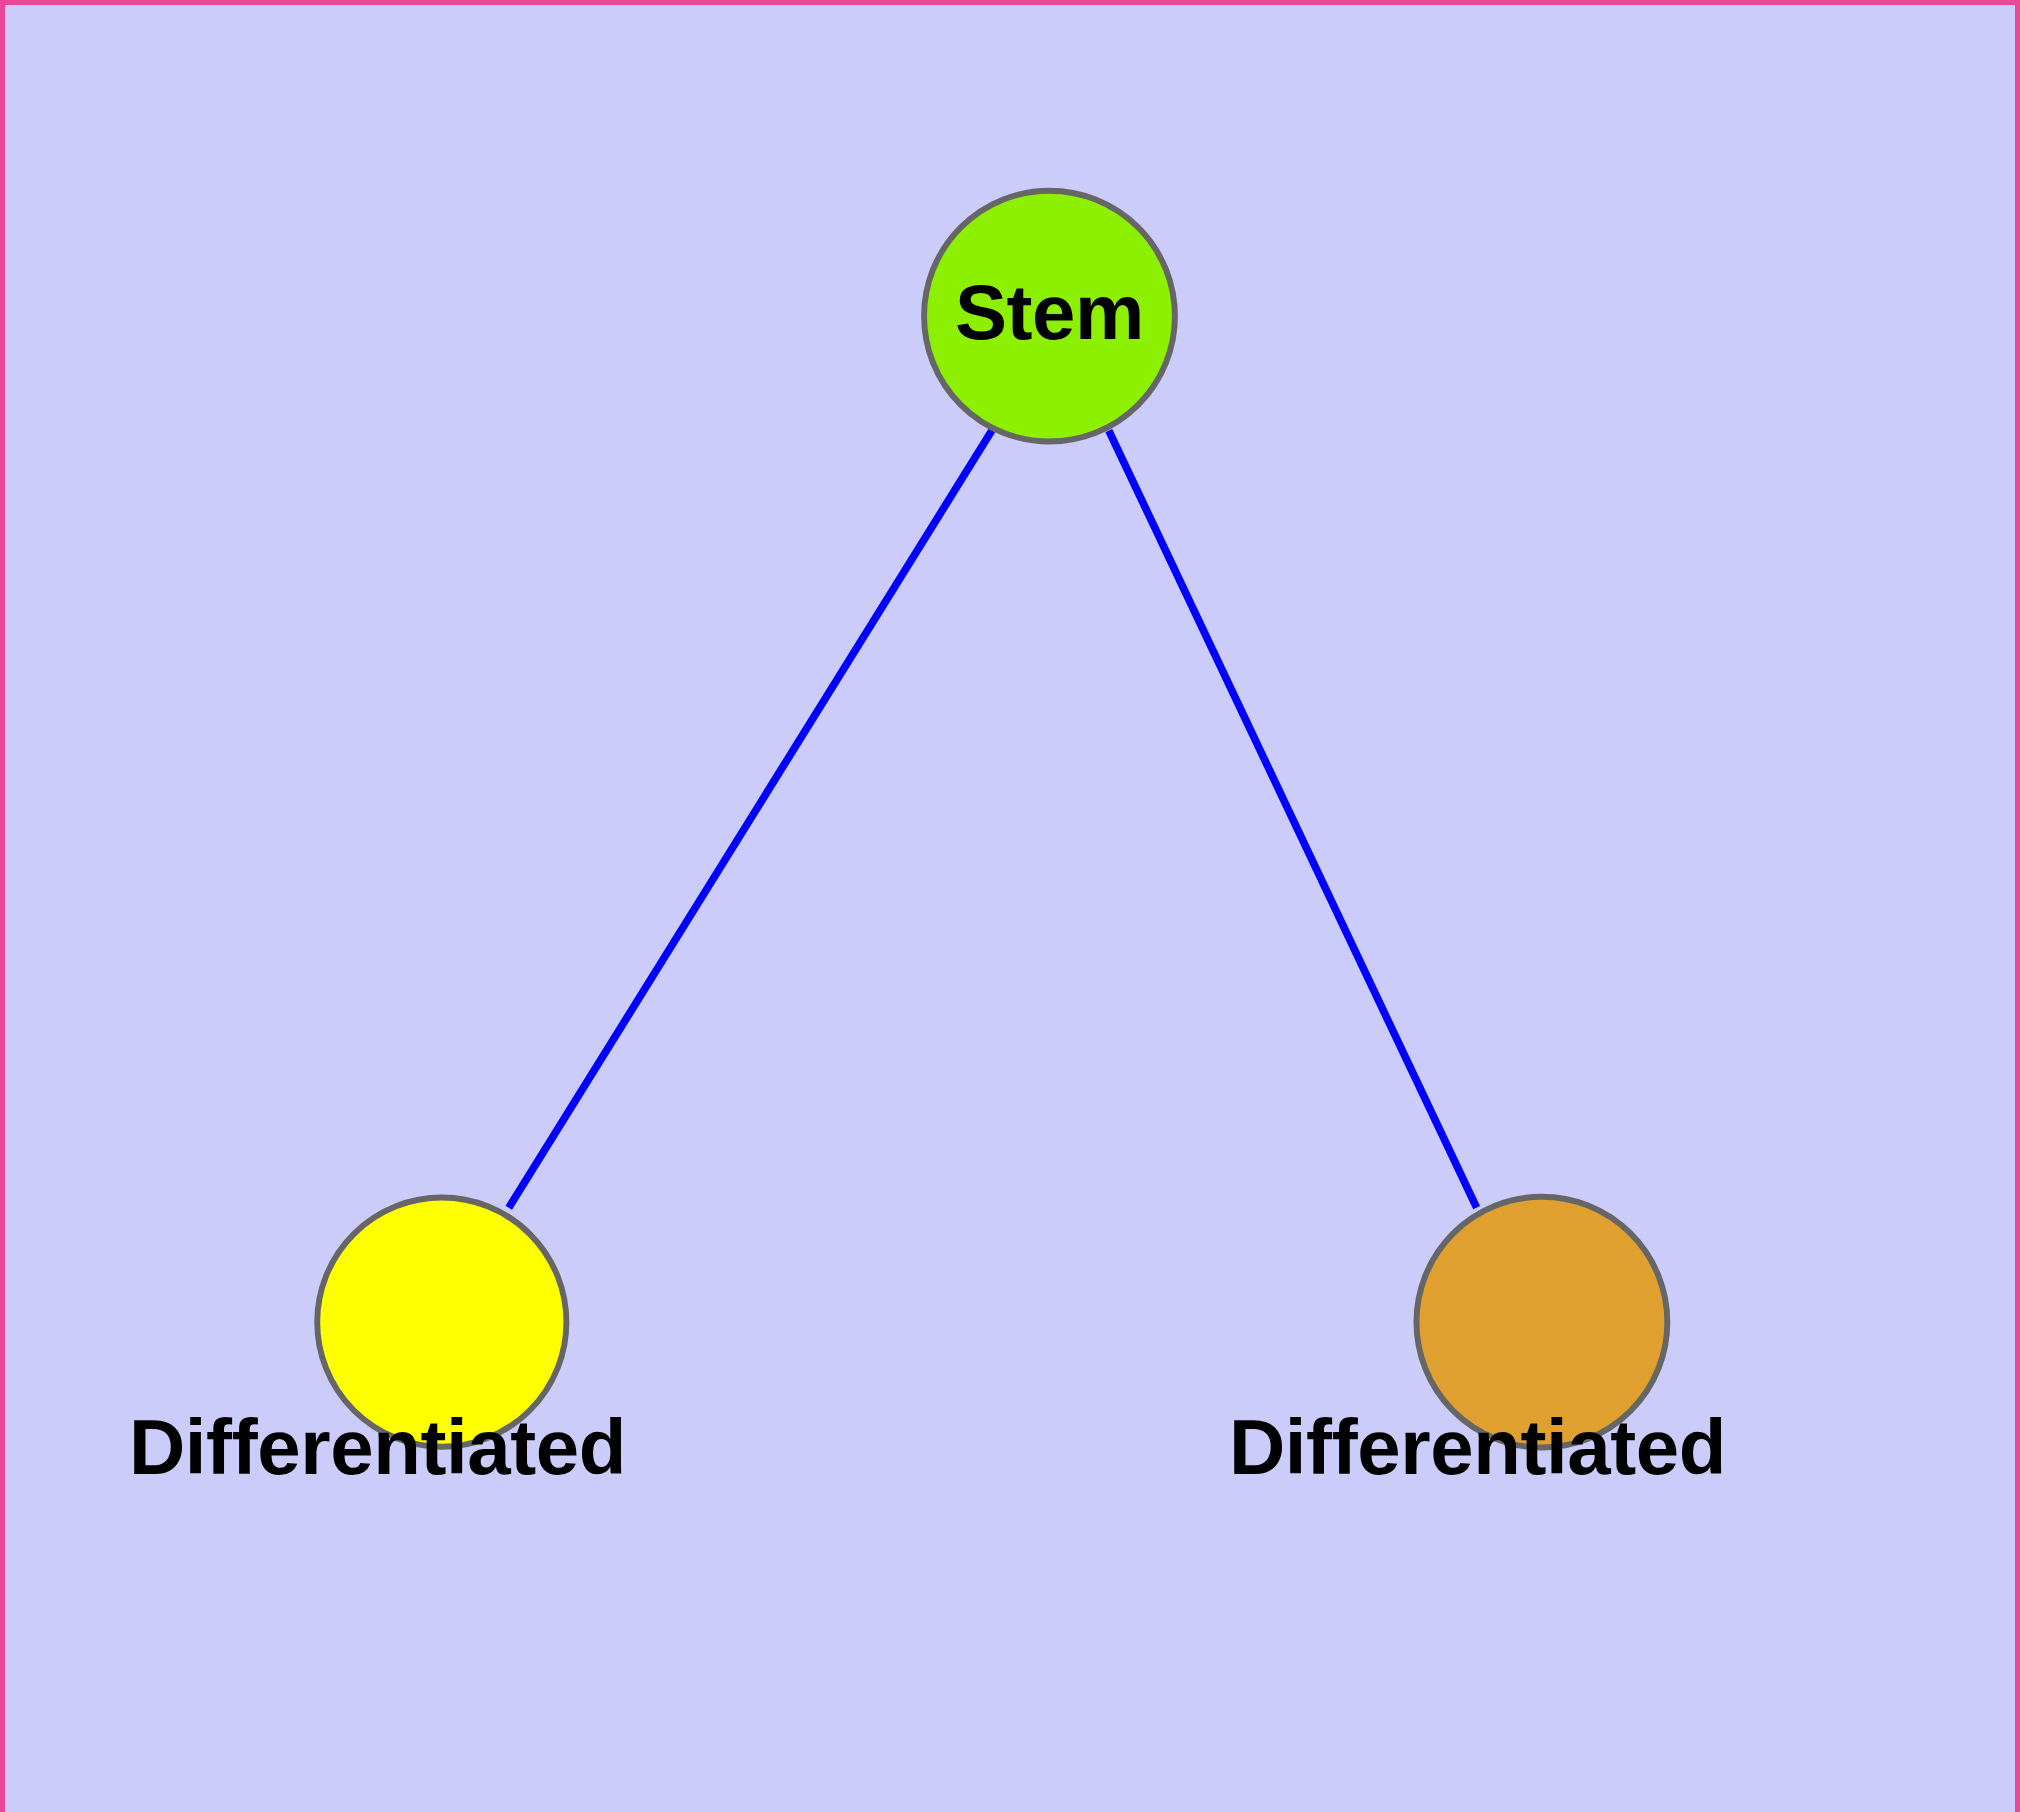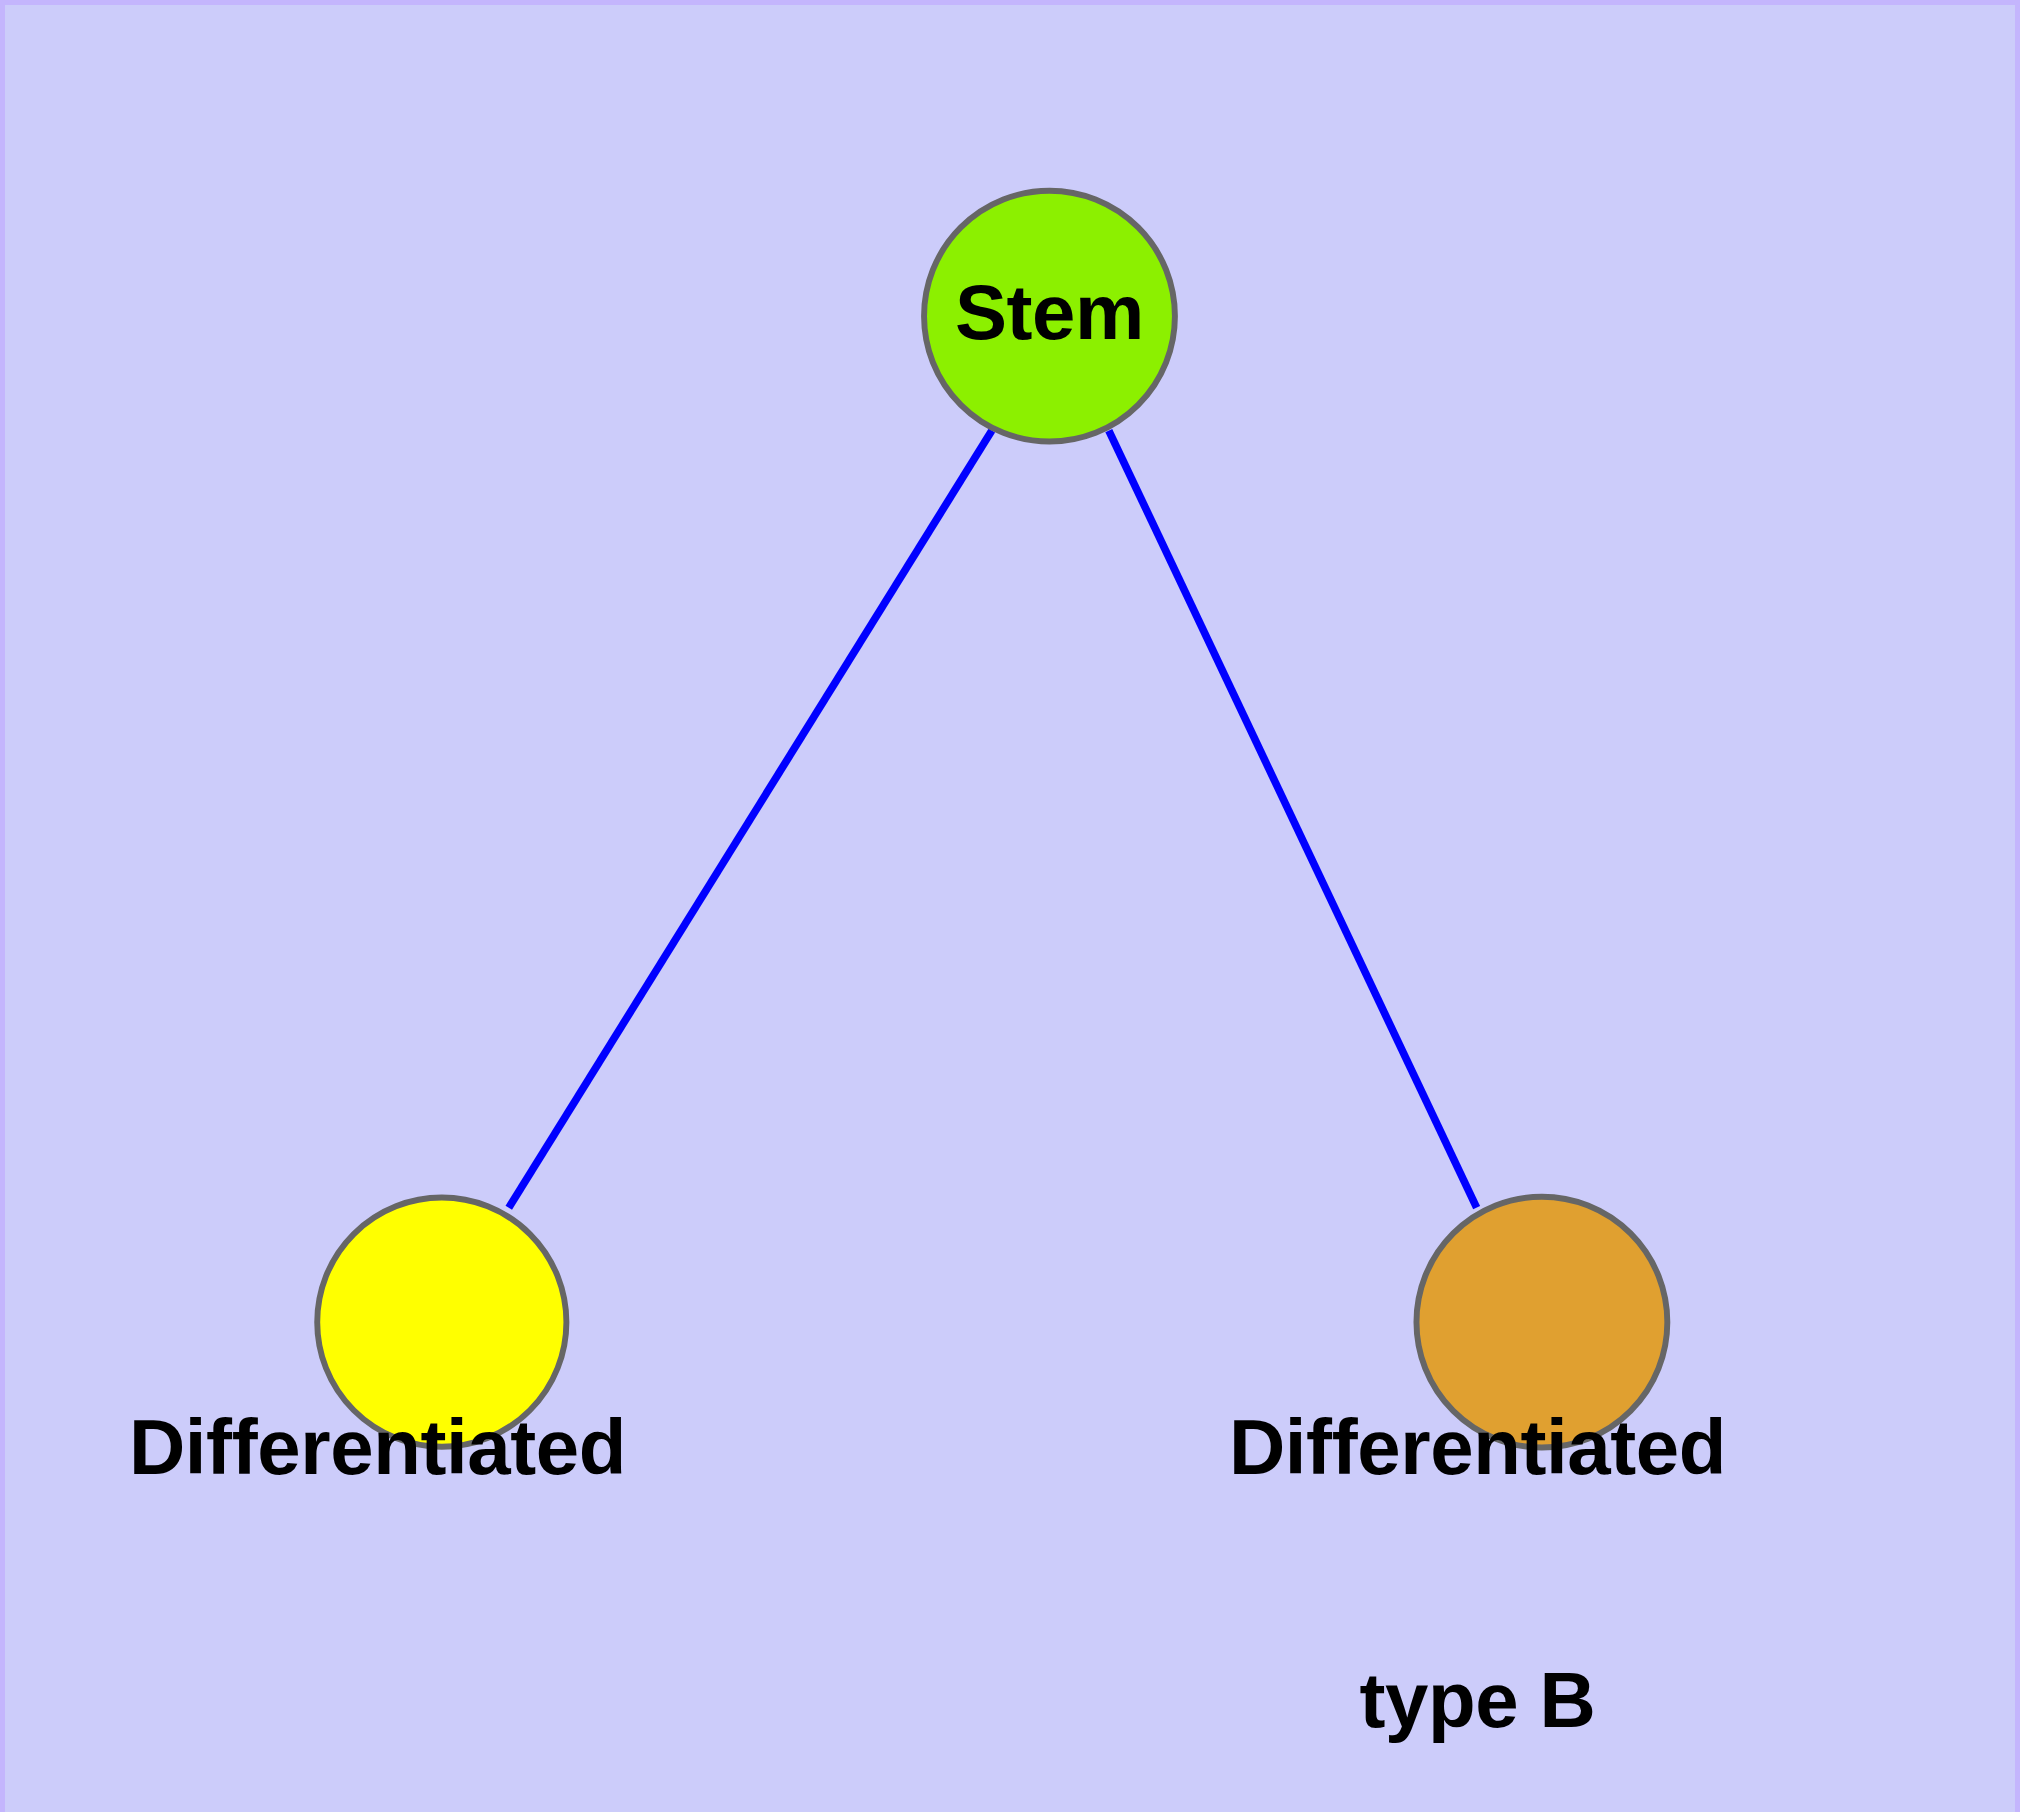--- a/index.html
+++ b/index.html
@@ -4,21 +4,21 @@
 <style>
   html, body {
     margin: 0;
     padding: 0;
     background: #ffffff;
   }
   #canvas {
     position: relative;
     width: 2021px;
     height: 1812px;
-    background: #c4b5fd;
+    background: #ec4899;
     overflow: hidden;
     font-family: "Liberation Sans", sans-serif;
   }
   #plot-bg {
     position: absolute;
     left: 5.1px;
     top: 5.1px;
     width: 2010px;
     height: 1807px;
     background: #ccccfa;
@@ -80,17 +80,16 @@
   </svg>
 
   <div class="node-label" id="label-stem">Stem</div>
 
   <div class="node-label" id="label-type-a">
     <div>Differentiated</div>
   </div>
 
   <div class="node-label" id="label-type-b">
     <div>Differentiated</div>
-    <div>type B</div>
   </div>
 
 </div>
 
 
 </body></html>

